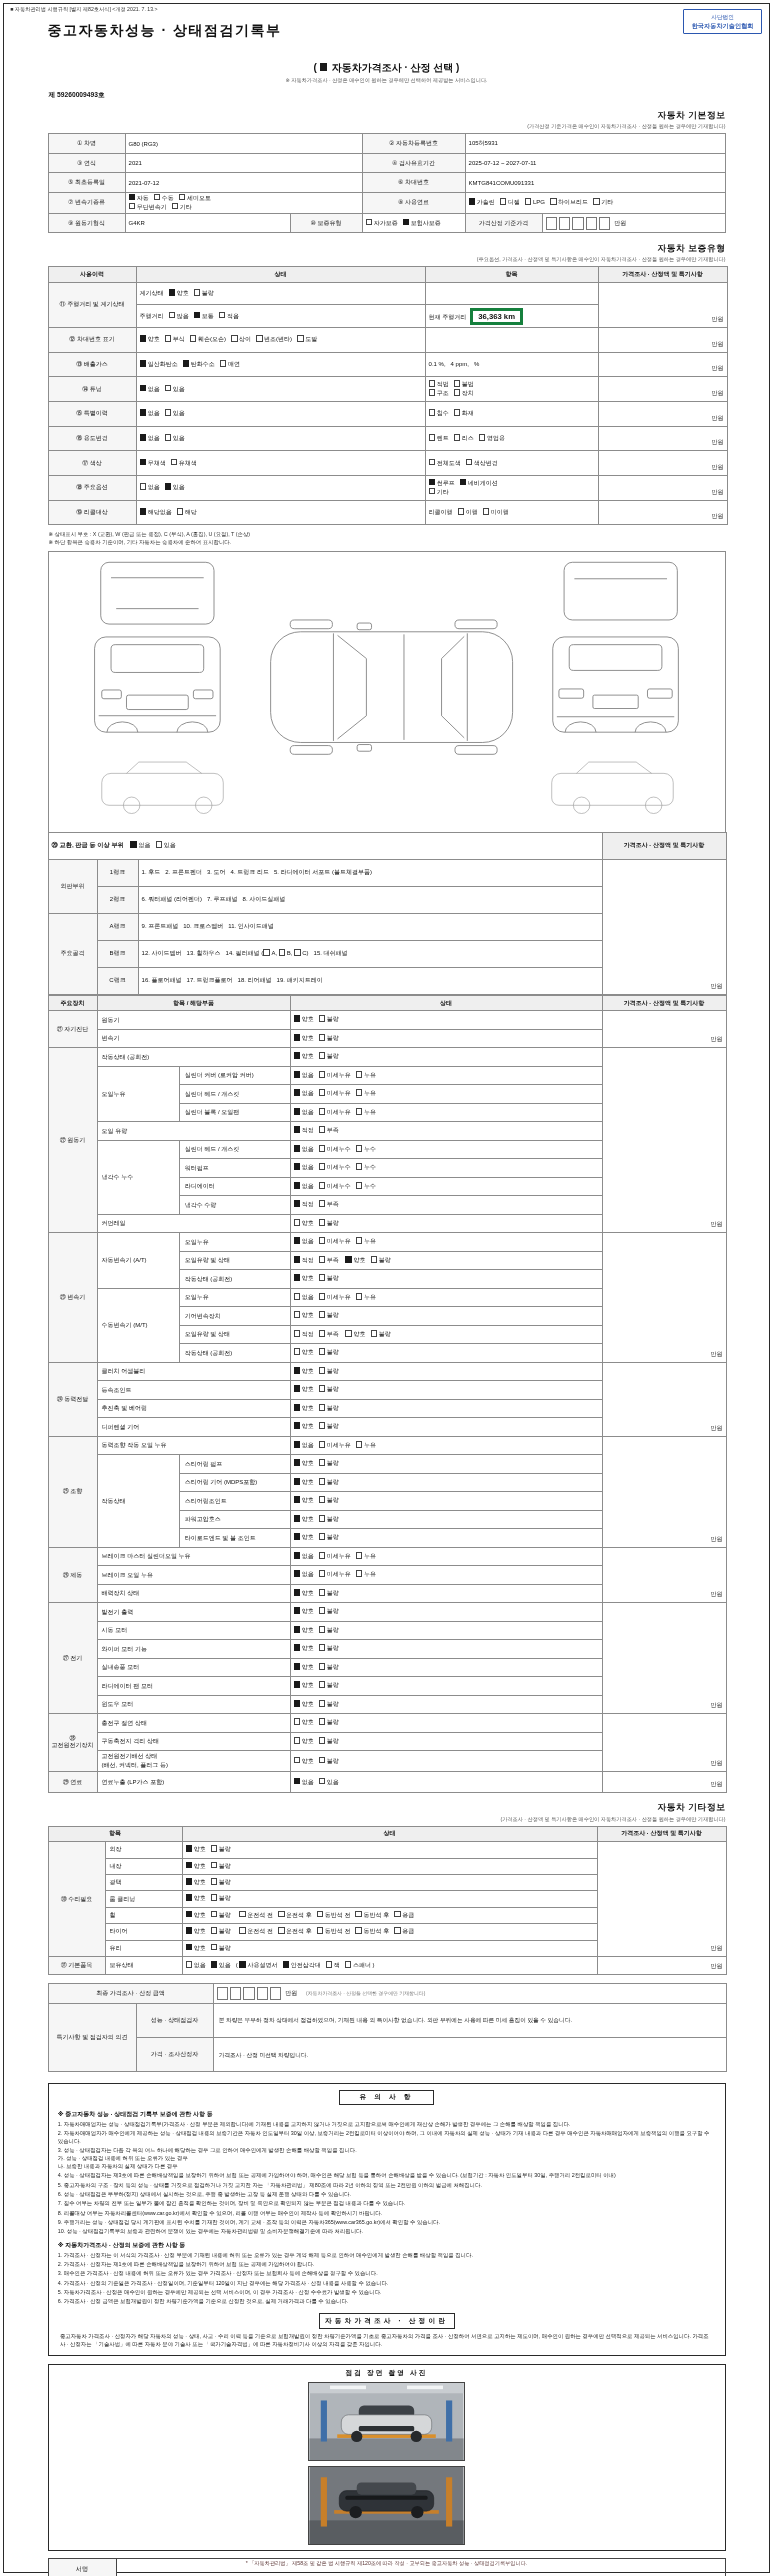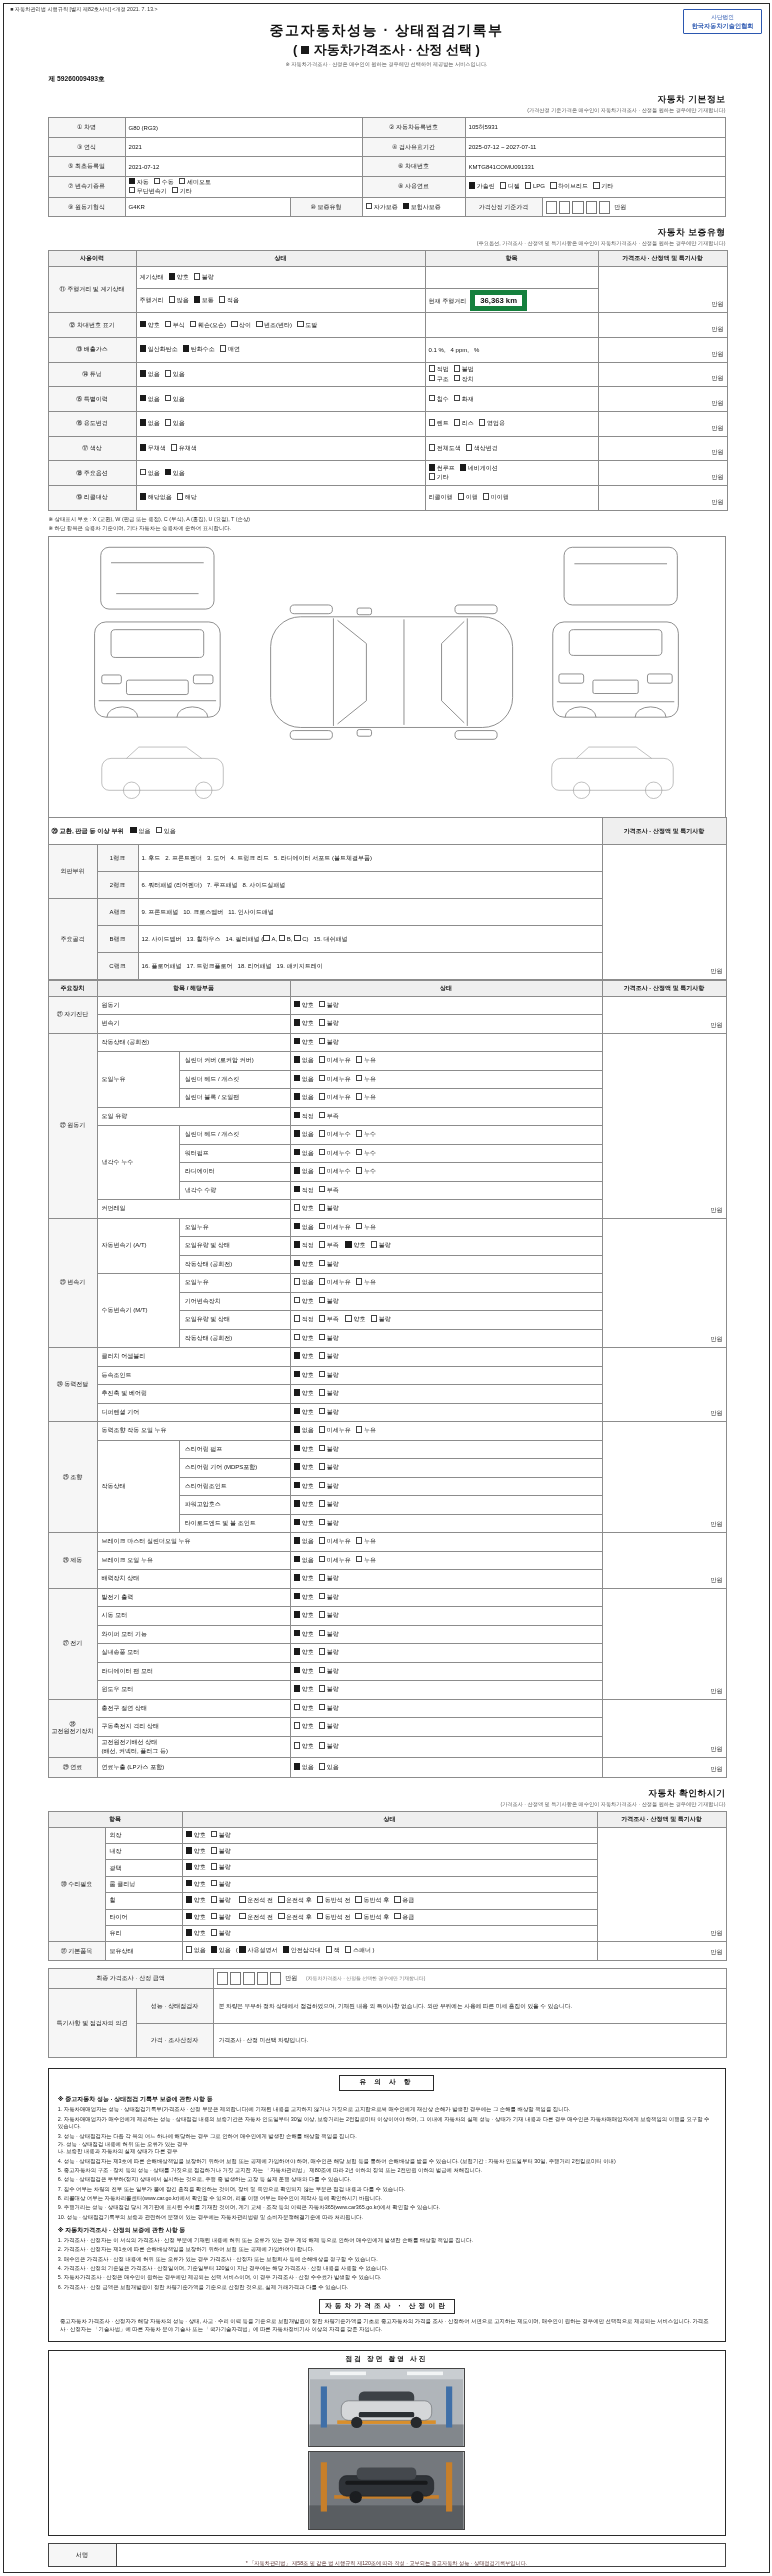--- a/index.html
+++ b/index.html
@@ -2,22 +2,22 @@
 <html style="font-size:8.2px"><head>
 <meta charset="utf-8">
 <style>
   html,body{margin:0;padding:0;background:#fff;font-family:"Liberation Sans","DejaVu Sans",sans-serif;color:#111}
   .sheet{width:773px;height:2576px;position:relative;background:#fff;overflow:hidden}
   .frame{position:absolute;inset:3.1px;border:0.5px solid #2a2a2a}
   .col{width:678px;margin:0 auto;position:relative}
   .tiny-top{position:absolute;top:2.1px;left:6.2px;font-size:5.2px;color:#333}
   .assoc{position:absolute;top:5.2px;right:7.2px;border:1px solid #2b57b0;color:#2b57b0;padding:2.6px 7.2px;text-align:center;font-size:5.7px;line-height:1.5;border-radius:1px}
   .assoc .b{font-weight:bold;font-size:6.2px}
-  .title{text-align:center;margin-top:17.5px;font-size:14px;font-weight:bold;letter-spacing:1.5px}
-  .title-sub{text-align:center;font-size:13px;font-weight:bold;margin-top:1px}
+  .title{text-align:left;margin-top:17.5px;font-size:14px;font-weight:bold;letter-spacing:1.5px}
+  .title-sub{text-align:center;font-size:10px;font-weight:bold;margin-top:21px}
   .title-note{text-align:center;font-size:5.2px;color:#555;margin-top:2.6px}
   .doc-no{font-size:6.7px;font-weight:600;margin:7.2px 0 0 1px}
   .sec-head{text-align:right;padding:9.3px 0 3.1px}
   .sec-head .t{font-size:8.8px;font-weight:bold;letter-spacing:0.5px}
   .sec-head .n{display:block;font-size:5.2px;color:#555;margin-top:1.5px}
   table{width:100%;border-collapse:collapse;table-layout:fixed}
   td,th{border:0.5px solid #8c8c8c;font-size:6px;padding:1px 3.1px;vertical-align:middle;word-break:keep-all;overflow:hidden}
   th{background:#efefef;font-weight:bold;height:12.4px;font-size:6px}
   .lab{background:#f6f6f6;text-align:center}
   .amt{text-align:right;color:#222;vertical-align:bottom;padding-bottom:3.1px}
@@ -26,21 +26,21 @@
   .det td{height:15.5px}
   .misc td{height:13.4px}
   .leg td{height:24px}
   .itc{padding-left:4.1px}
   .subc{padding-left:5.2px}
   .grp{text-align:center}
   .exch b{font-size:6.2px}
   .cb{display:inline-block;width:4.6px;height:4.6px;border:0.5px solid #444;margin:0 1.5px 0 0;vertical-align:-0.5px;background:#fff}
   .cb.on{background:#1a1a1a;border-color:#1a1a1a}
   .title-sub .cb{width:5.7px;height:5.7px;vertical-align:-0.5px}
-  .odo{display:inline-block;border:5px solid #15803d;padding:1px 5.2px;font-weight:bold;font-size:7.7px;background:#fff;margin-left:2.1px}
+  .odo{display:inline-block;border:3px solid #15803d;padding:1px 5.2px;font-weight:bold;font-size:7.7px;background:#fff;margin-left:2.1px}
   .digit{display:inline-block;width:9.3px;height:11.3px;border:0.5px solid #777;margin-right:2.1px;vertical-align:middle;background:#fff}
   .notes{font-size:5.4px;color:#333;margin:4.1px 1px;line-height:1.6}
   .diagram{border:0.5px solid #8c8c8c;border-bottom:none;background:#fff;text-align:center}
   .final-note{font-size:4.9px;color:#777;margin-left:7.2px}
   .fin td{height:17.5px}
   .fin .op{height:29px;font-size:5.7px;line-height:1.5;padding:2.1px 5.2px}
   .notice{border:0.5px solid #2a2a2a;margin-top:10.3px;padding:6.2px 9.3px 7.2px}
   .notice-title{width:93px;margin:0 auto 3.1px;border:0.5px solid #2a2a2a;text-align:center;font-weight:bold;padding:2.1px 0;font-size:6.7px;letter-spacing:3.1px}
   .nh{font-weight:bold;font-size:6px;margin:4.6px 0 2.1px}
   .ni{font-size:5.4px;line-height:1.45;margin:1.5px 0;white-space:pre-line;color:#222}
@@ -501,21 +501,21 @@
             <tr>
               <td class="lab grp" rowspan="1">㉙ 연료</td>
               <td class="itc" colspan="2">연료누출 (LP가스 포함)</td>
               <td><span class="cb on"></span>없음&nbsp;&nbsp;&nbsp;<span class="cb"></span>있음</td>
               <td class="amt" rowspan="1">만원</td>
             </tr>
           </tbody>
         </table>
 
       <div class="sec-head">
-        <span class="t">자동차 확인하시기</span>
+        <span class="t">자동차 기타정보</span>
         <span class="n">(가격조사 · 산정액 및 특기사항은 매수인이 자동차가격조사 · 산정을 원하는 경우에만 기재합니다)</span>
       </div>
       <table class="misc">
           <colgroup>
             <col style="width: 57px;">
             <col style="width: 77px;">
             <col style="width: 415px;">
             <col style="width: 129px;">
           </colgroup>
           <tbody>

